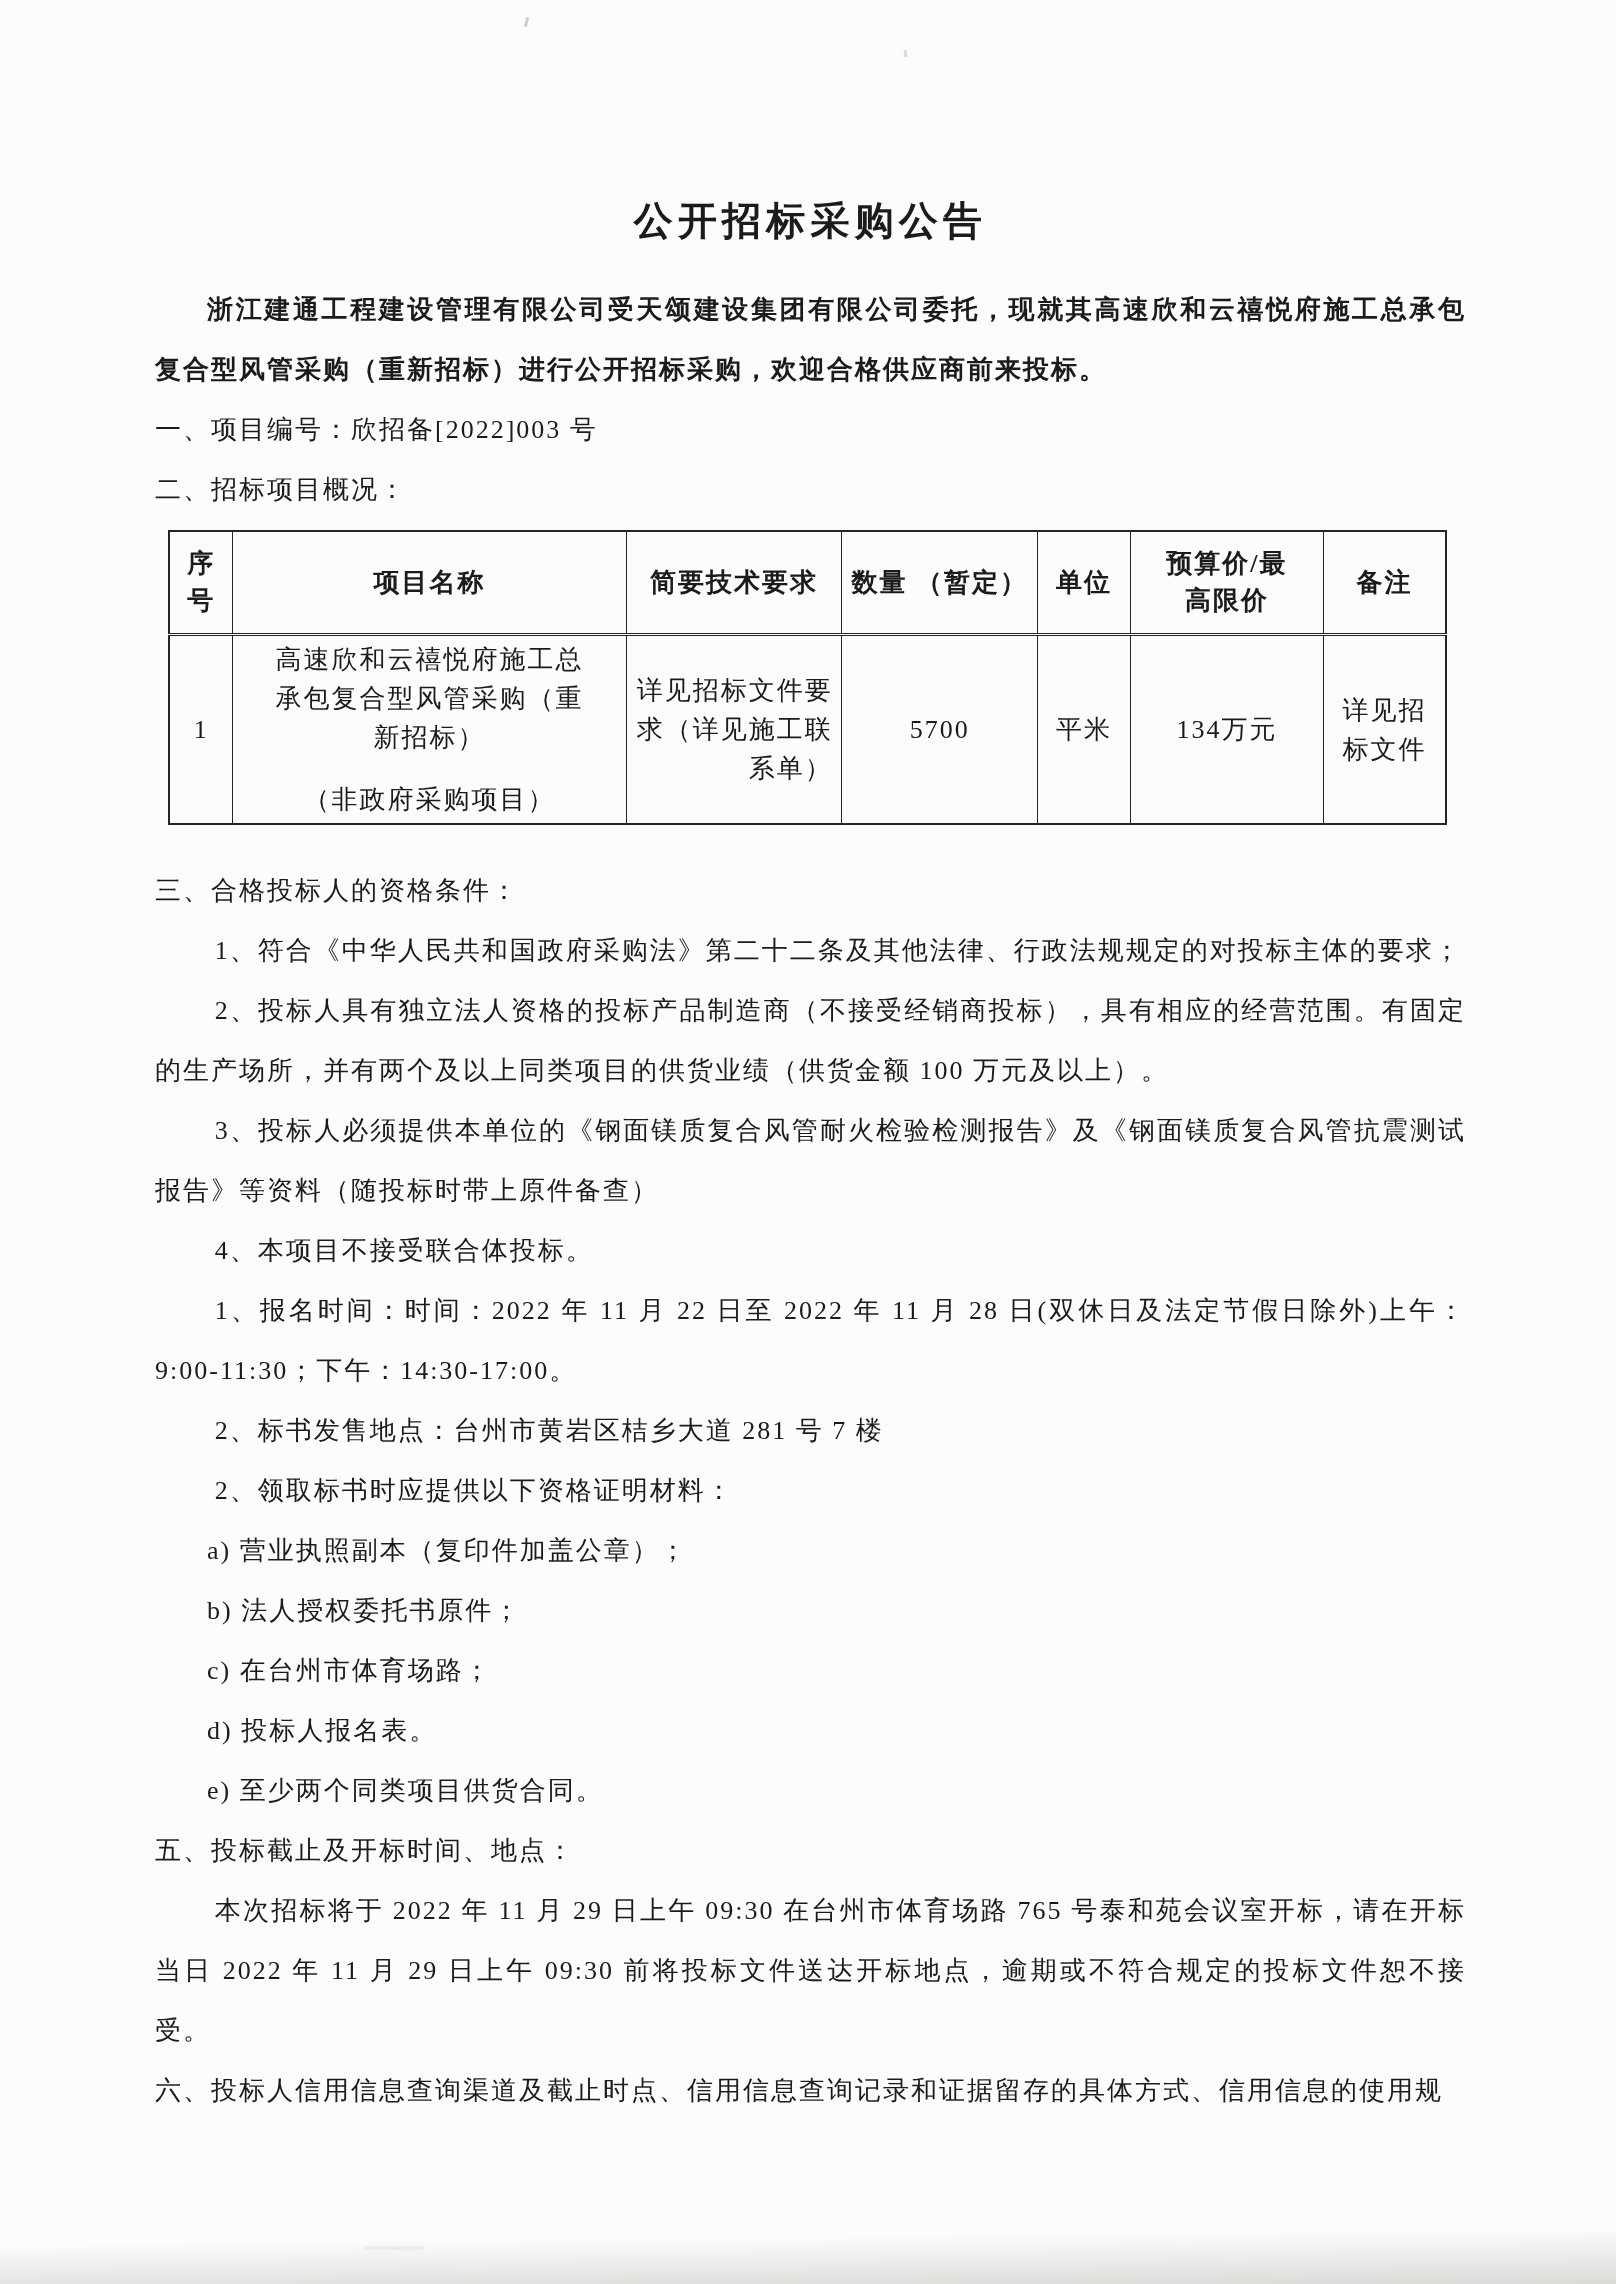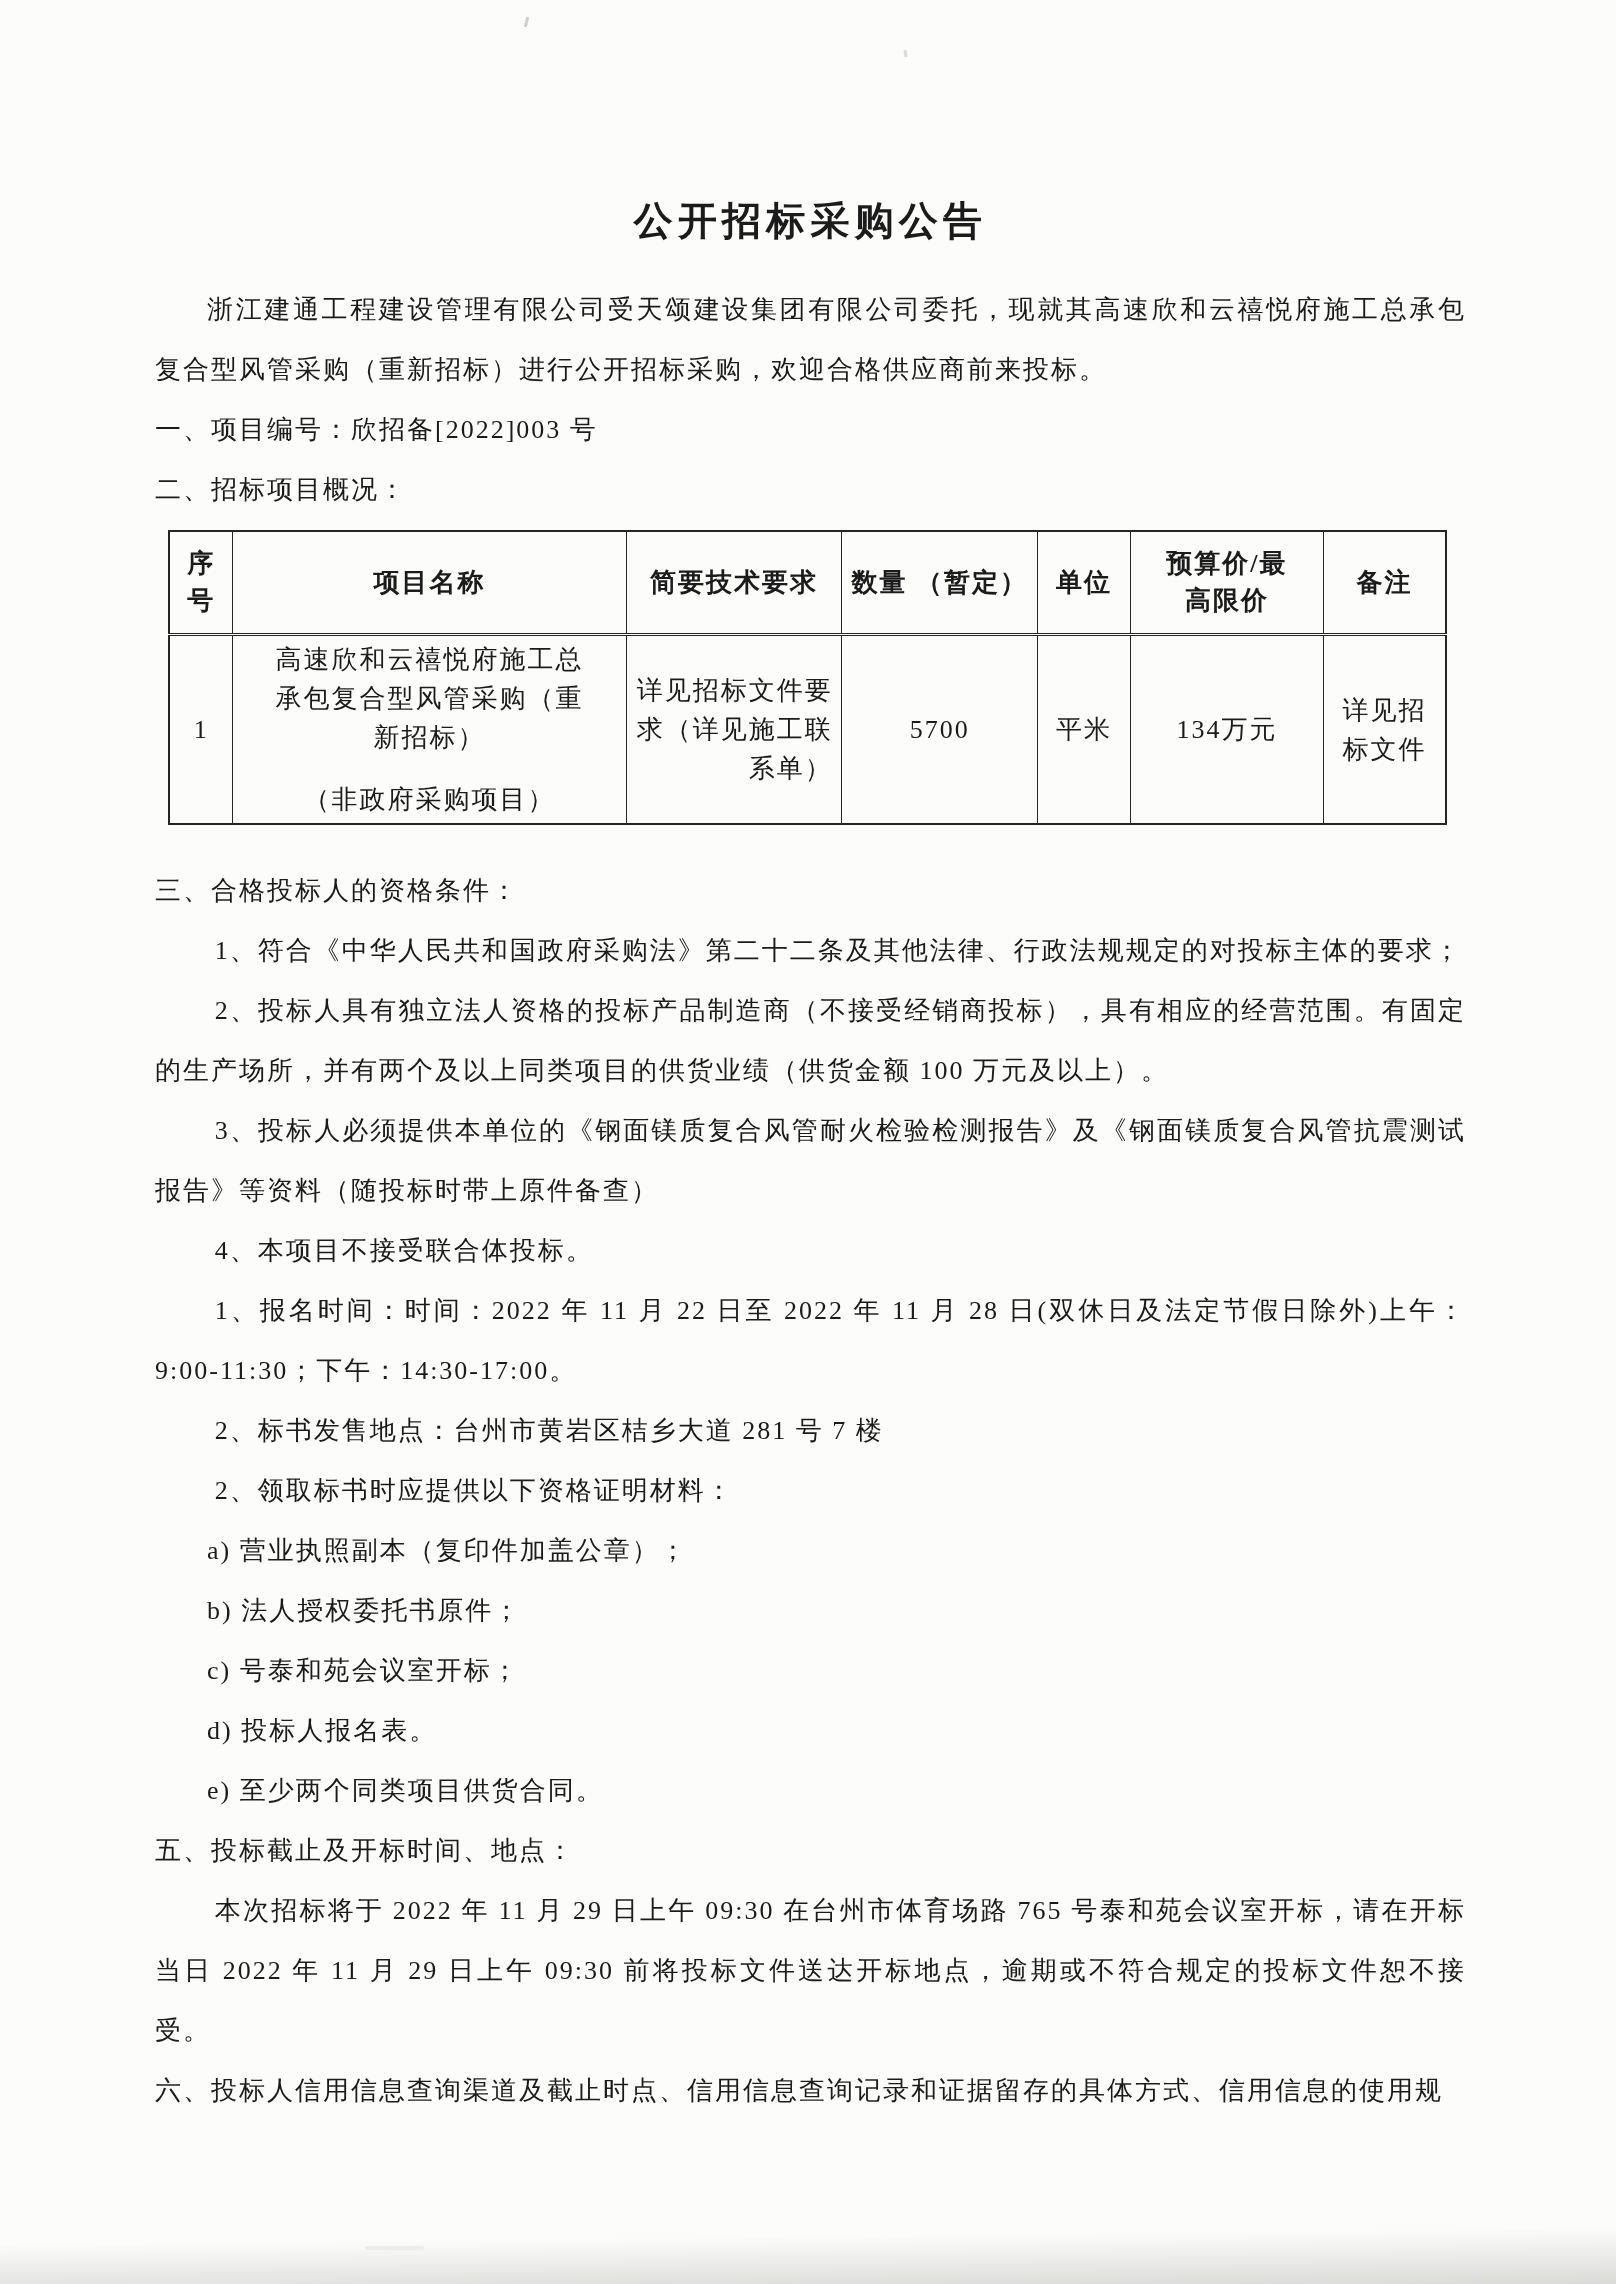--- a/index.html
+++ b/index.html
@@ -13,21 +13,21 @@
     content:""; position:absolute; left:-19.5px; right:-19.5px; bottom:-11.7px; height:60px;
     background:linear-gradient(to top, rgba(186,186,182,.55), rgba(186,186,182,0));
     transform:skewY(-0.6deg); pointer-events:none;
   }
   .content { position:absolute; left:155px; top:8px; width:1311px; }
   .doc-title {
     margin-top:190px; text-align:center; font-size:39px; font-weight:700;
     letter-spacing:5.2px; line-height:46px;
   }
   .para { line-height:60px; text-align:justify; margin:0; }
-  .intro { margin-top:36px; font-weight:400; text-indent:2em; }
+  .intro { margin-top:36px; font-weight:700; text-indent:2em; }
   .b { font-weight:400; }
   .indent-num { text-indent:2.3em; }
   .indent-letter { text-indent:2em; }
   .sec-gap { margin-top:36px; }
   .tbl-wrap { margin:10.4px 17px 0 13px; }
   table { border-collapse:collapse; width:1279px; table-layout:fixed; border:2.6px solid #252525; }
   th, td {
     border:1.3px solid #252525; text-align:center; vertical-align:middle;
     padding:3.9px 6.5px; word-break:break-all; font-size:26px;
   }
@@ -103,21 +103,21 @@
     <p class="para indent-num">1、符合《中华人民共和国政府采购法》第二十二条及其他法律、行政法规规定的对投标主体的要求；</p>
     <p class="para indent-num">2、投标人具有独立法人资格的投标产品制造商（不接受经销商投标），具有相应的经营范围。有固定的生产场所，并有两个及以上同类项目的供货业绩（供货金额 100 万元及以上）。</p>
     <p class="para indent-num">3、投标人必须提供本单位的《钢面镁质复合风管耐火检验检测报告》及《钢面镁质复合风管抗震测试报告》等资料（随投标时带上原件备查）</p>
     <p class="para indent-num">4、本项目不接受联合体投标。</p>
 
     <p class="para indent-num">1、报名时间：时间：2022 年 11 月 22  日至 2022 年 11 月 28 日(双休日及法定节假日除外)上午：9:00-11:30；下午：14:30-17:00。</p>
     <p class="para indent-num">2、标书发售地点：台州市黄岩区桔乡大道 281 号 7 楼</p>
     <p class="para indent-num">2、领取标书时应提供以下资格证明材料：</p>
     <p class="para indent-letter">a) 营业执照副本（复印件加盖公章）；</p>
     <p class="para indent-letter">b) 法人授权委托书原件；</p>
-    <p class="para indent-letter">c) 号泰和苑会议室开标；</p>
+    <p class="para indent-letter">c) 在台州市体育场路；</p>
     <p class="para indent-letter">d) 投标人报名表。</p>
     <p class="para indent-letter b">e) 至少两个同类项目供货合同。</p>
 
     <p class="para b">五、投标截止及开标时间、地点：</p>
     <p class="para indent-num"><span>本次招标将于 2022 年 11 月 29 日上午 </span><span class="b">09:30</span><span> 在台州市体育场路 765 号泰和苑会议室开标，请在开标当日 2022 年 11 月 29 日上午 </span><span class="b">09:30</span><span> 前将投标文件送达开标地点，逾期或不符合规定的投标文件恕不接受。</span></p>
 
     <p class="para b">六、投标人信用信息查询渠道及截止时点、信用信息查询记录和证据留存的具体方式、信用信息的使用规</p>
 
   </div>
 </div>

